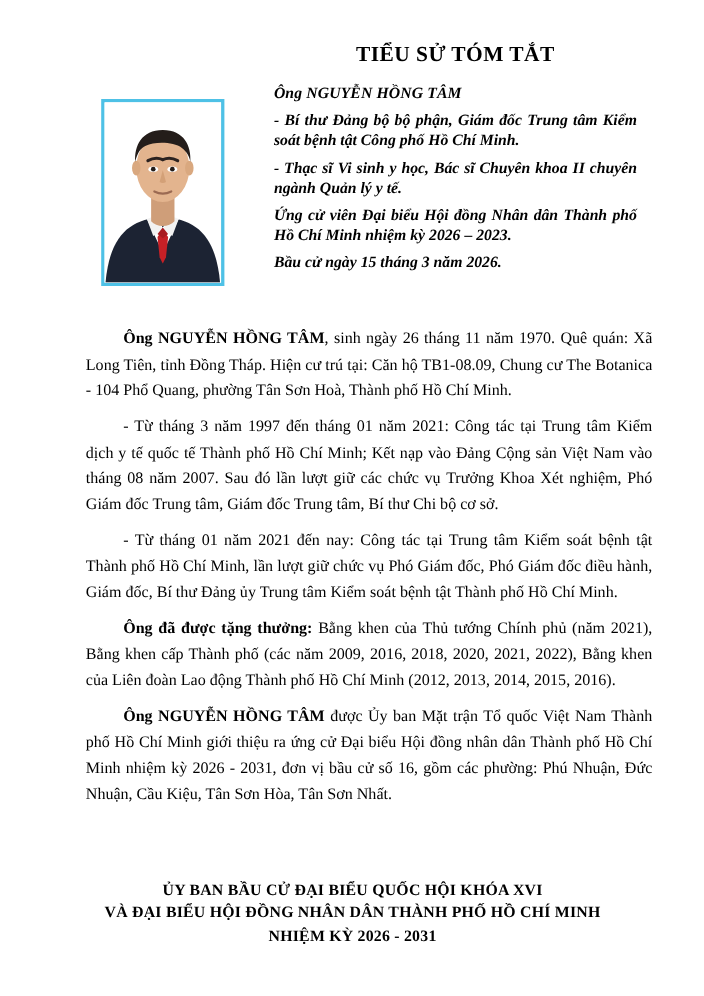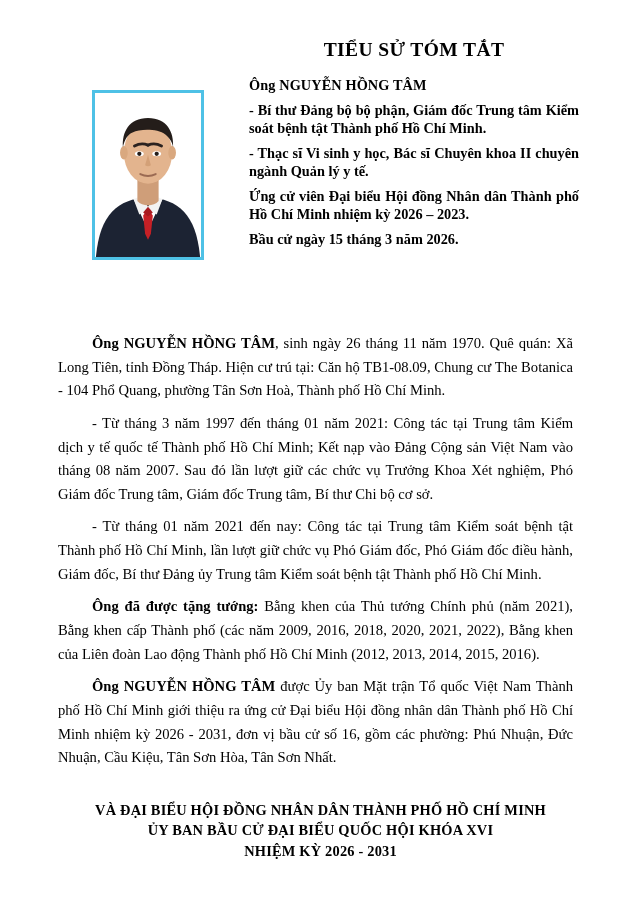--- a/index.html
+++ b/index.html
@@ -73,32 +73,32 @@
     top: 38px;
     width: 330px;
   }
   .header-col p {
     margin: 0 0 7px 0;
     font-size: 14.3px;
     line-height: 1.26;
     font-weight: bold;
     text-align: justify;
     text-justify: inter-word;
+    font-style: italic;
   }
   .header-col p:last-child { margin-bottom: 0; }
   .hdr-name { letter-spacing: 0.1px; }
   .hdr-name .prefix { font-weight: bold; }
 
   
   .body-block {
     position: absolute;
-    left: 58px;
+    left: 78px;
     top: 297px;
     width: 515px;
-    margin-top: 35px;
   }
   .body-block p {
     margin: 0 0 9px 0;
     font-size: 14.6px;
     line-height: 1.62;
     text-align: justify;
     text-justify: inter-word;
     text-indent: 34px;
   }
   .body-block strong { font-weight: bold; }
@@ -162,42 +162,42 @@
 
           <path d="M56 64 L53 75 q 3 2 6 0 Z" fill="#d3a077"></path>
 
           <path d="M48 84 q 8 4 16 0" stroke="#9b6a52" stroke-width="2" fill="none" stroke-linecap="round"></path>
         </svg>
       </div>
     </div>
 
     <div class="header-col">
       <p class="hdr-name"><span class="prefix">Ông </span><span>NGUYỄN HỒNG TÂM</span></p>
-      <p>- Bí thư Đảng bộ bộ phận, Giám đốc Trung tâm Kiểm soát bệnh tật Thành phố Hồ Chí Minh.</p>
+      <p>- Bí thư Đảng bộ bộ phận, Giám đốc Trung tâm Kiểm soát bệnh tật Công phố Hồ Chí Minh.</p>
       <p>- Thạc sĩ Vi sinh y học, Bác sĩ Chuyên khoa II chuyên ngành Quản lý y tế.</p>
       <p>Ứng cử viên Đại biểu Hội đồng Nhân dân Thành phố Hồ Chí Minh nhiệm kỳ 2026 – 2023.</p>
       <p>Bầu cử ngày 15 tháng 3 năm 2026.</p>
     </div>
 
   </div>
 
   <div class="body-block">
 
     <p><strong>Ông </strong><strong>NGUYỄN HỒNG TÂM</strong><span>, sinh ngày 26 tháng 11 năm 1970. Quê quán: Xã Long Tiên, tỉnh Đồng Tháp. Hiện cư trú tại: Căn hộ TB1-08.09, Chung cư The Botanica - 104 Phổ Quang, phường Tân Sơn Hoà, Thành phố Hồ Chí Minh.</span></p>
 
 
     <p>- Từ tháng 3 năm 1997 đến tháng 01 năm 2021: Công tác tại Trung tâm Kiểm dịch y tế quốc tế Thành phố Hồ Chí Minh; Kết nạp vào Đảng Cộng sản Việt Nam vào tháng 08 năm 2007. Sau đó lần lượt giữ các chức vụ Trưởng Khoa Xét nghiệm, Phó Giám đốc Trung tâm, Giám đốc Trung tâm, Bí thư Chi bộ cơ sở.</p>
 
     <p>- Từ tháng 01 năm 2021 đến nay: Công tác tại Trung tâm Kiểm soát bệnh tật Thành phố Hồ Chí Minh, lần lượt giữ chức vụ Phó Giám đốc, Phó Giám đốc điều hành, Giám đốc, Bí thư Đảng ủy Trung tâm Kiểm soát bệnh tật Thành phố Hồ Chí Minh.</p>
 
-    <p><strong>Ông đã được tặng tướng:</strong><span> Bằng khen của Thủ tướng Chính phủ (năm 2021), Bằng khen cấp Thành phố (các năm 2009, 2016, 2018, 2020, 2021, 2022), Bằng khen của Liên đoàn Lao động Thành phố Hồ Chí Minh (2012, 2013, 2014, 2015, 2016).</span></p>
+    <p><strong>Ông đã được tặng thưởng:</strong><span> Bằng khen của Thủ tướng Chính phủ (năm 2021), Bằng khen cấp Thành phố (các năm 2009, 2016, 2018, 2020, 2021, 2022), Bằng khen của Liên đoàn Lao động Thành phố Hồ Chí Minh (2012, 2013, 2014, 2015, 2016).</span></p>
 
     <p><strong>Ông </strong><strong>NGUYỄN HỒNG TÂM</strong><span> được Ủy ban Mặt trận Tổ quốc Việt Nam Thành phố Hồ Chí Minh giới thiệu ra ứng cử Đại biểu Hội đồng nhân dân Thành phố Hồ Chí Minh nhiệm kỳ 2026 - 2031, đơn vị bầu cử số 16, gồm các phường: Phú Nhuận, Đức Nhuận, Cầu Kiệu,  Tân Sơn Hòa, Tân Sơn Nhất.</span></p>
 
   </div>
 
   <div class="footer-block">
+    <p>ỦY BAN BẦU CỬ ĐẠI BIỂU QUỐC HỘI KHÓA XVI</p>
     <p>VÀ ĐẠI BIỂU HỘI ĐỒNG NHÂN DÂN THÀNH PHỐ HỒ CHÍ MINH</p>
-    <p>ỦY BAN BẦU CỬ ĐẠI BIỂU QUỐC HỘI KHÓA XVI</p>
     <p>NHIỆM KỲ 2026 - 2031</p>
   </div>
 
 </div>
 
 </body></html>

